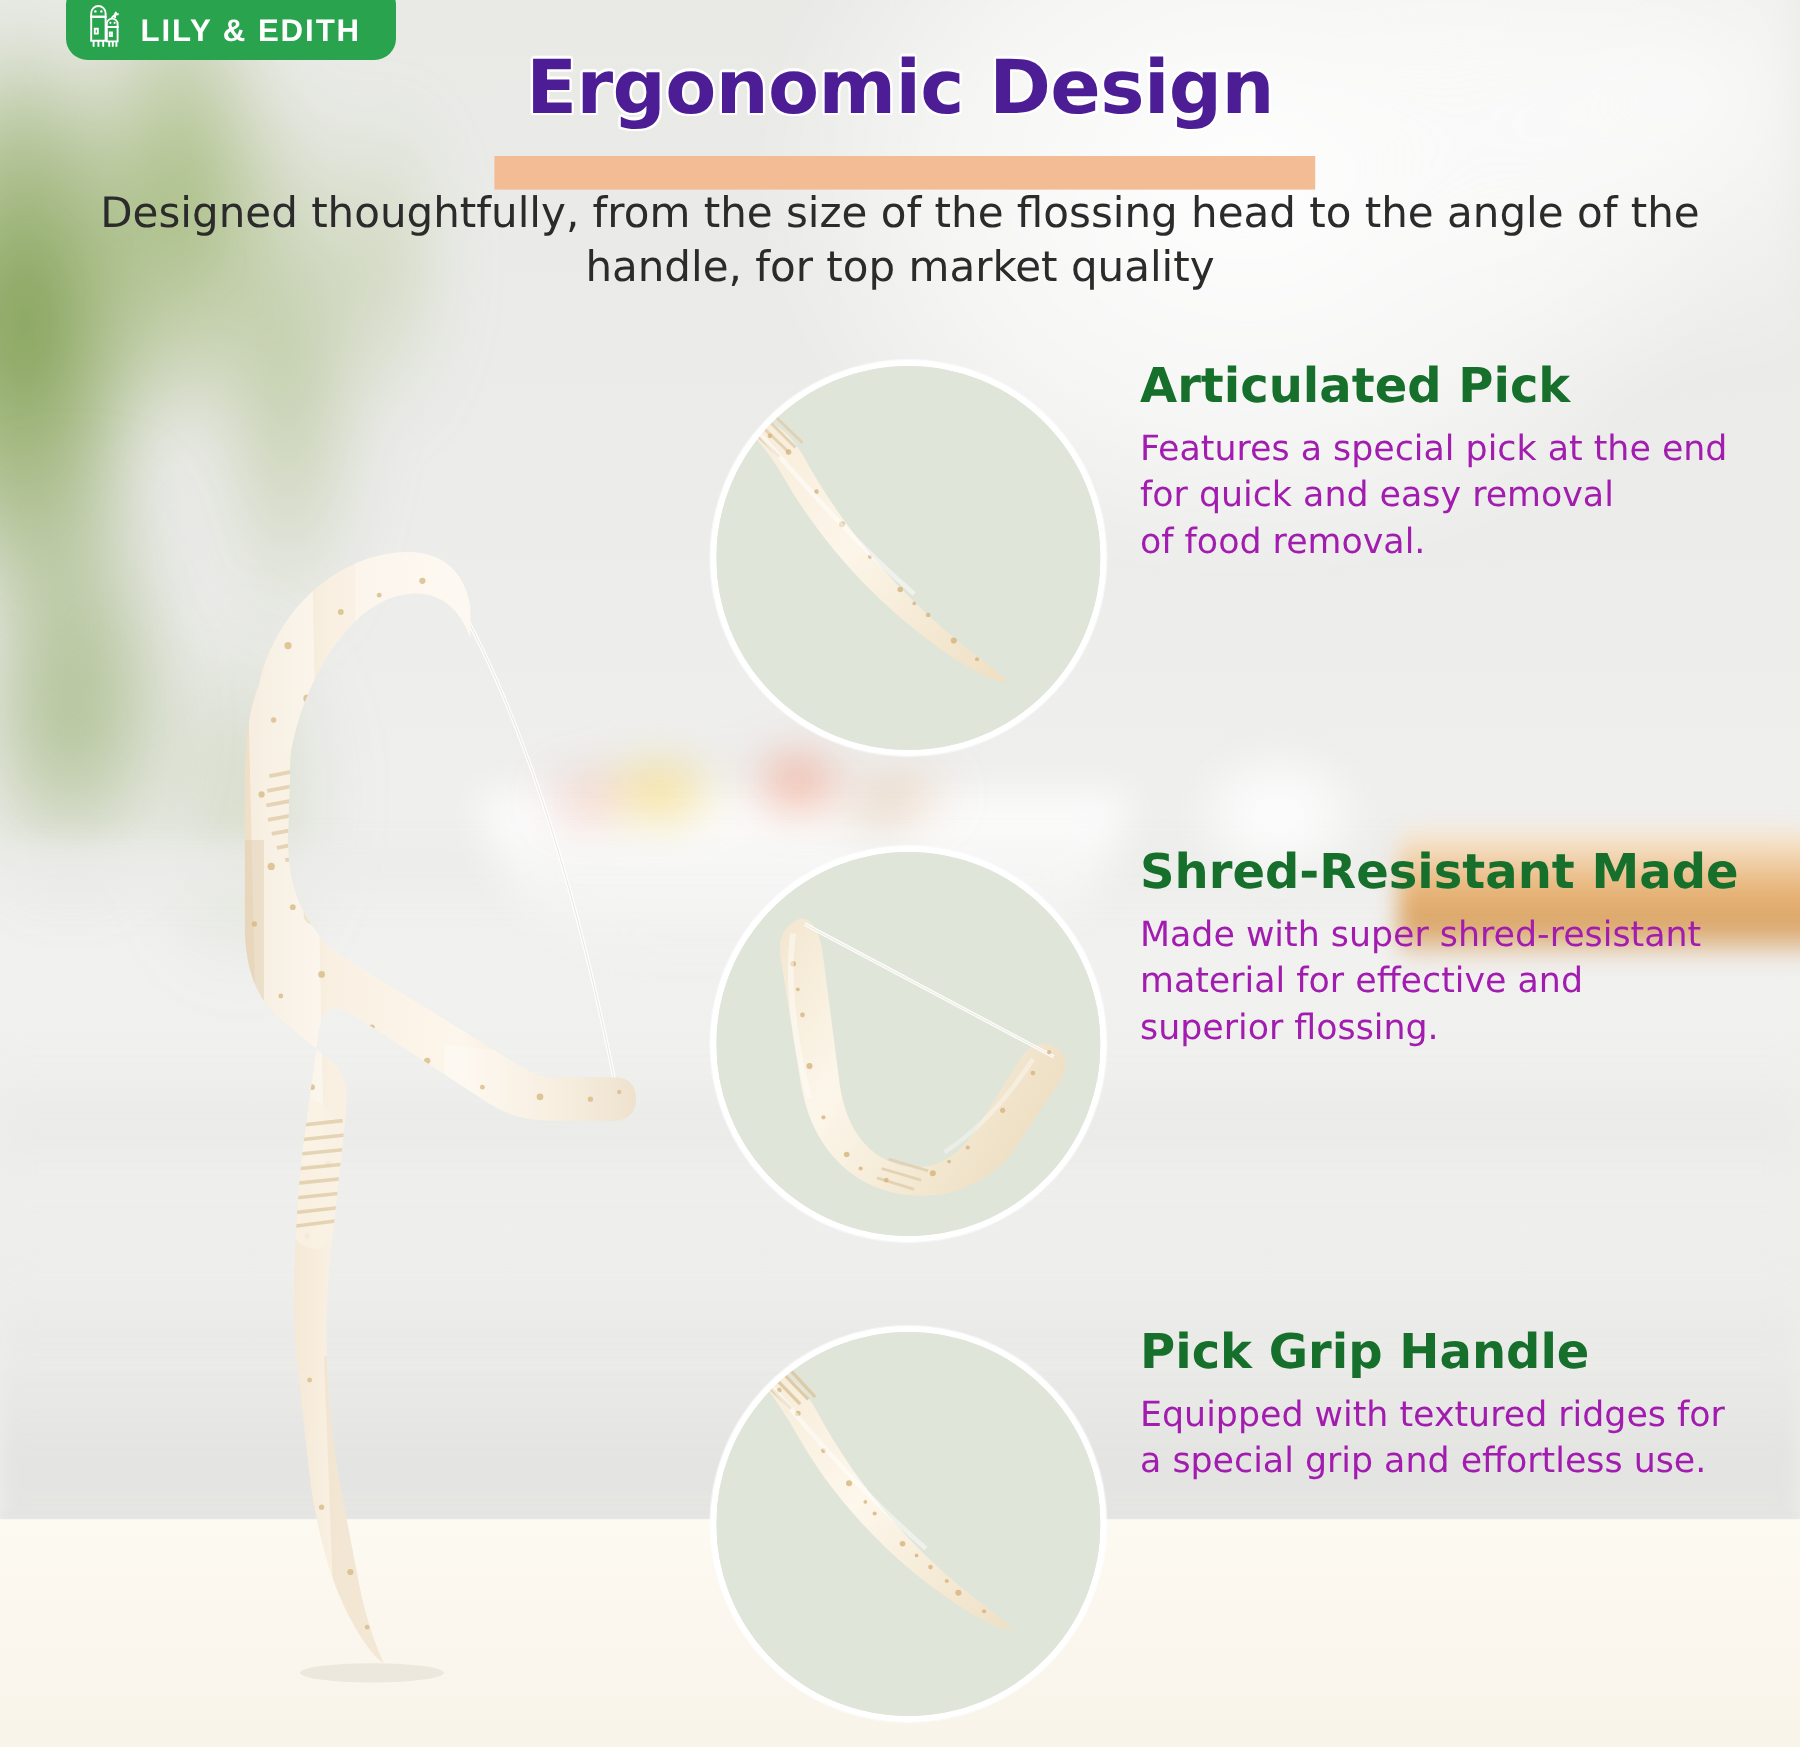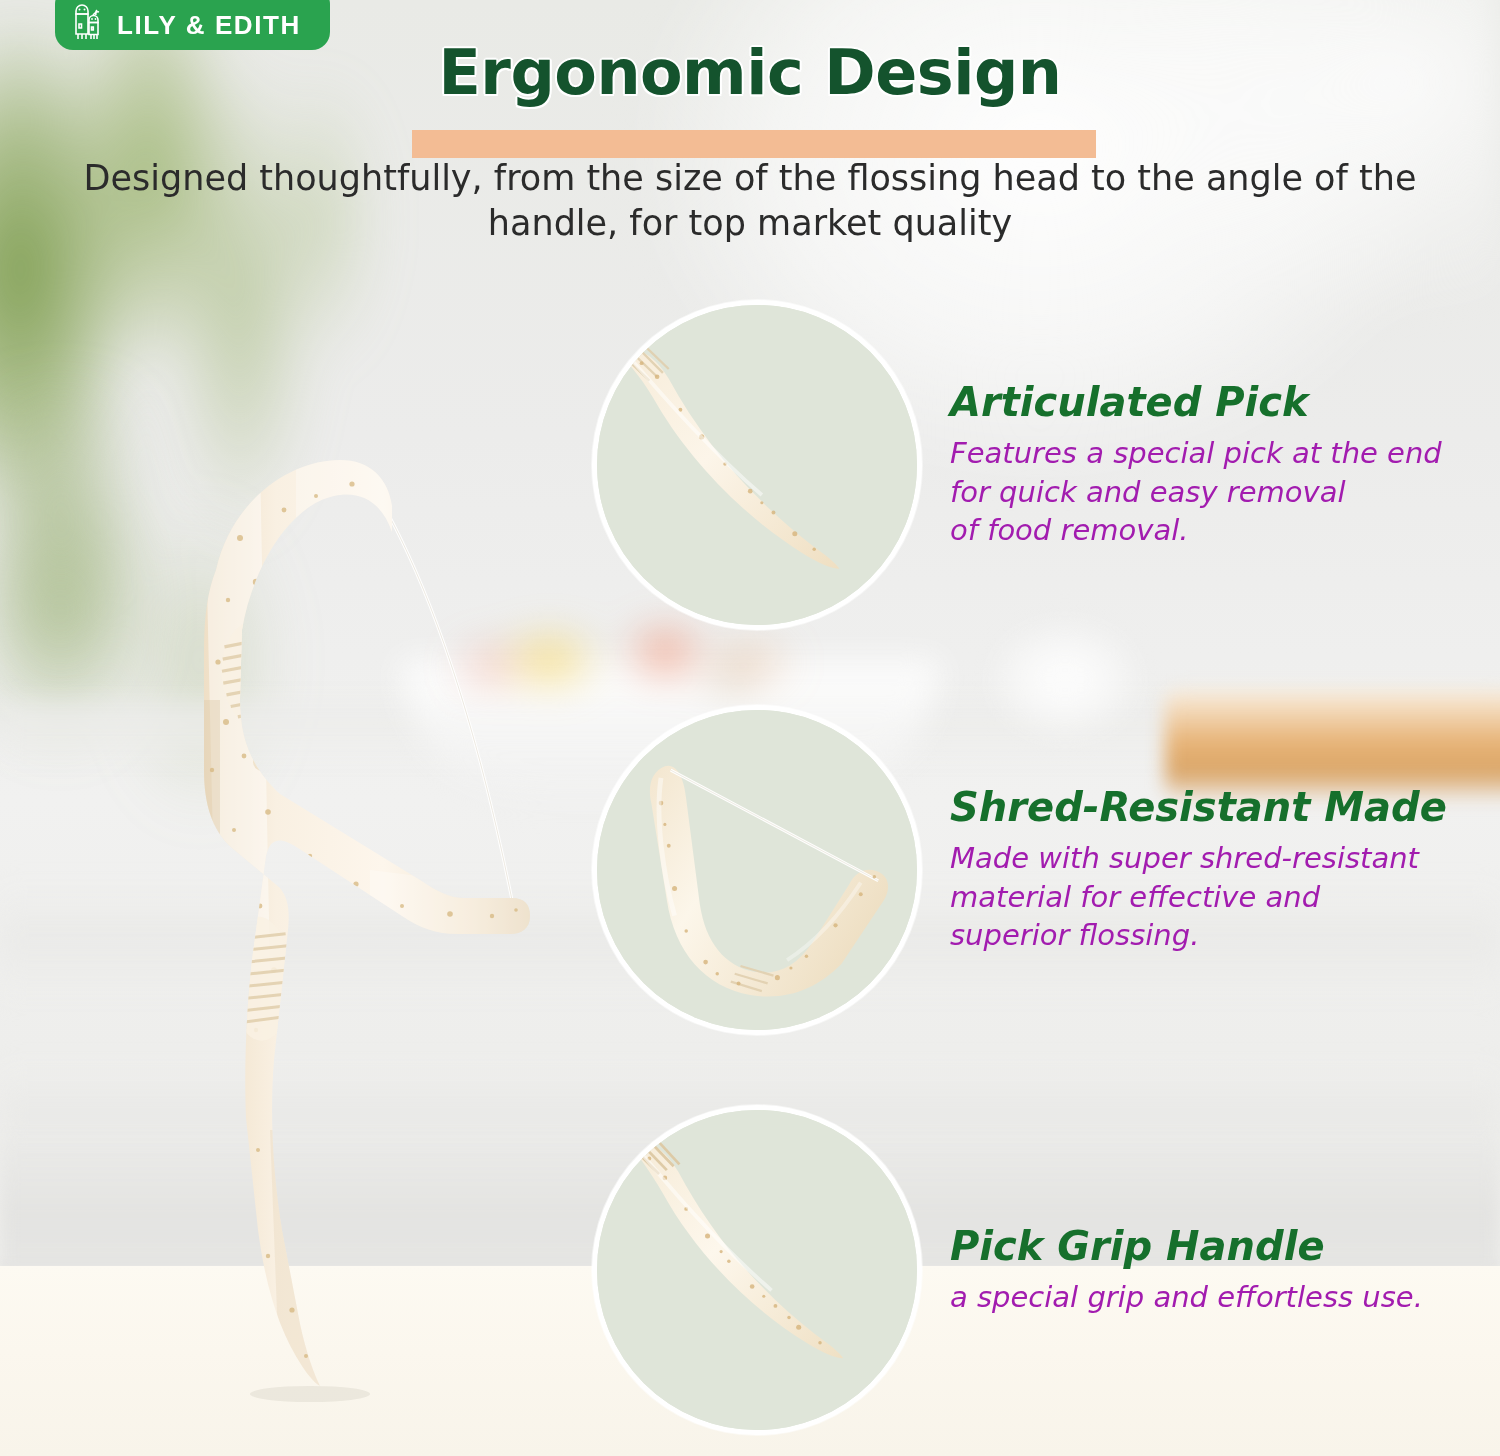--- a/index.html
+++ b/index.html
@@ -134,40 +134,40 @@
   .title-hl {
     position:absolute; left:412px; top:94px;
     width:684px; height:28px;
     background:#f3bc94;
     z-index:1;
   }
   .page-title {
     position:relative; z-index:2;
     font-family:"DejaVu Sans", sans-serif;
     font-size:62px; font-weight:bold;
-    color:#14532d; letter-spacing:-0.5px;
+    color:#4c1d95; letter-spacing:-0.5px;
     text-shadow:
       2px 0 0 #ffffff, -2px 0 0 #ffffff, 0 2px 0 #ffffff, 0 -2px 0 #ffffff,
       1.5px 1.5px 0 #ffffff, -1.5px 1.5px 0 #ffffff, 1.5px -1.5px 0 #ffffff, -1.5px -1.5px 0 #ffffff;
   }
   .subtitle {
     position:relative; z-index:2;
     margin:34px auto 0;
     width:1400px; text-align:center;
     font-family:"DejaVu Sans", sans-serif;
     font-size:35px; font-weight:400;
     color:#2b2b2b; line-height:1.28;
   }
 
   
   .product { position:absolute; left:120px; top:270px; width:460px; height:1140px; z-index:10; }
 
   
   .features { position:absolute; left:0; top:0; width:1500px; height:1456px; z-index:15; }
-  .feature { position:absolute; display:flex; align-items:center;font-style:italic; }
+  .feature { position:absolute; display:flex; align-items:flex-start; }
   .f1 { left:592px; top:300px; }
   .f2 { left:592px; top:705px; }
   .f3 { left:592px; top:1105px; }
 
   .circle {
     position:relative;
     width:330px; height:330px; border-radius:50%;
     background:#dfe5d9;
     border:5px solid #ffffff;
     overflow:hidden; flex:0 0 auto;
@@ -564,18 +564,19 @@
           <circle cx="198" cy="214" r="1.8"></circle>
             <circle cx="128" cy="146" r="1.6"></circle>
         </g>
 
         <path d="M42 40 C 72 76, 120 134, 180 186" stroke="#ffffff" stroke-width="4" fill="none" opacity=".5"></path>
       </svg>
     </div>
     <div class="ftext">
       <div class="fhead">Pick Grip Handle</div>
       <div class="fbody">
+        <div>Equipped with textured ridges for</div>
         <div>a special grip and effortless use.</div>
       </div>
     </div>
   </div>
 
 </div>
 
 </body></html>

